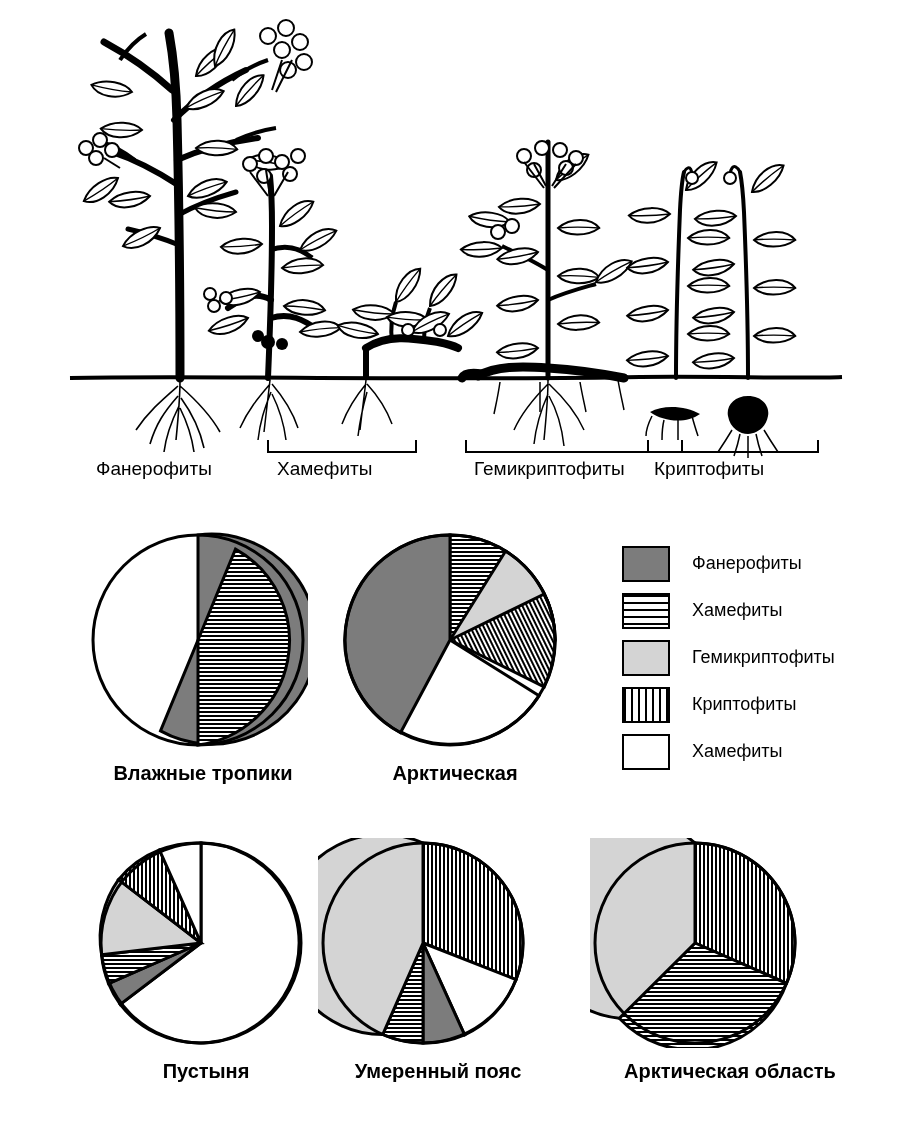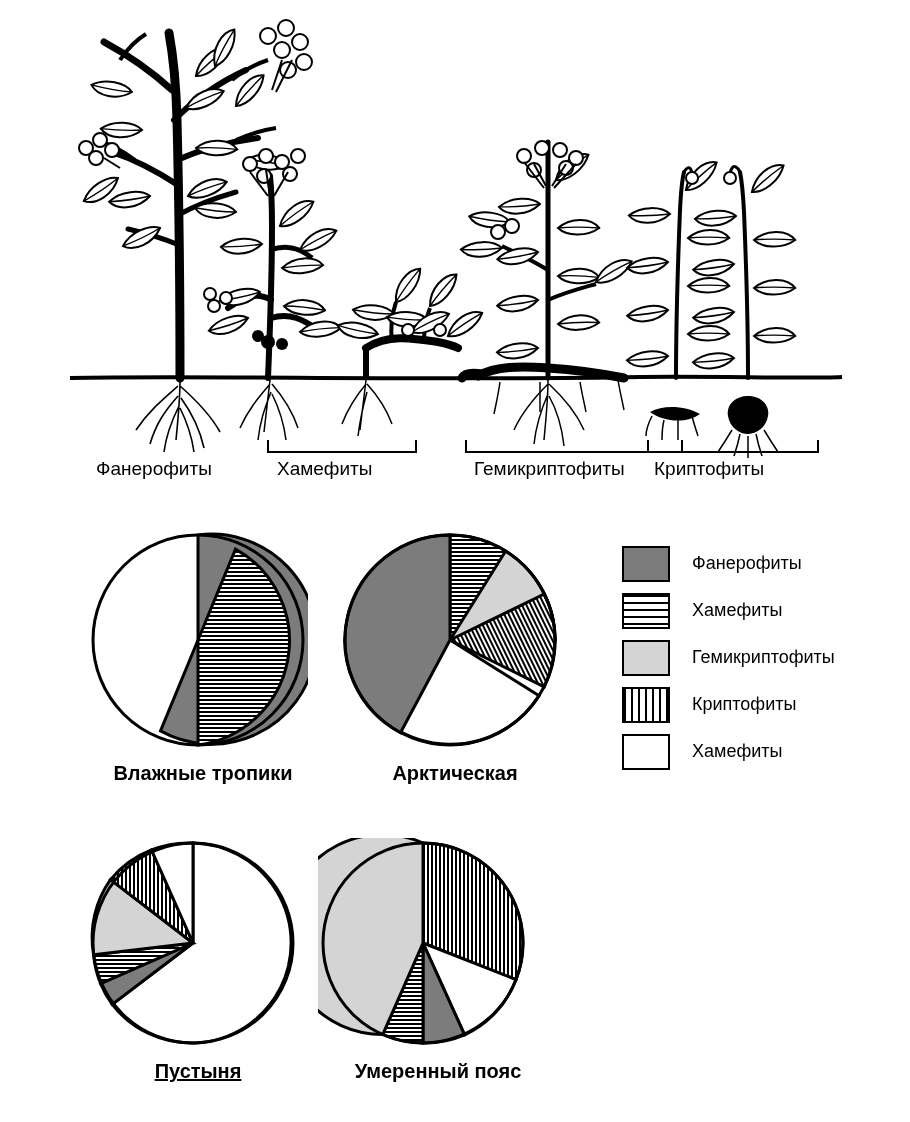--- a/index.html
+++ b/index.html
@@ -375,21 +375,21 @@
 
         <path d="M110,110 L60.5,202.7 A105,105 0 0 1 110,5 Z" fill="#7c7c7c" stroke="#000" stroke-width="3"></path>
         <circle cx="110" cy="110" r="105" fill="none" stroke="#000" stroke-width="3"></circle>
       </svg>
       <div class="pie-caption">Арктическая</div>
     </div>
   </div>
 
   <div class="pie-row" style="top:838px;left:0;height:270px;">
 
-    <div class="pie-block" style="left:88px;top:0;width:220px;text-decoration:underline;">
+    <div class="pie-block" style="left:96px;top:0;width:220px;">
       <svg width="210" height="210" viewBox="0 0 210 210">
         <defs>
           <pattern id="hatchH3" width="8" height="8" patternUnits="userSpaceOnUse">
             <rect width="8" height="8" fill="#fff"></rect>
             <path d="M0,2 H8 M0,6 H8" stroke="#000" stroke-width="2"></path>
           </pattern>
           <pattern id="hatchV3" width="8" height="8" patternUnits="userSpaceOnUse">
             <rect width="8" height="8" fill="#fff"></rect>
             <path d="M2,0 V8 M6,0 V8" stroke="#000" stroke-width="2"></path>
           </pattern>
@@ -431,15 +431,37 @@
         <path d="M105,105 L146.6,196.9 A100,100 0 0 1 105,205 Z" fill="#7c7c7c" stroke="#000" stroke-width="3"></path>
 
         <path d="M105,105 L105,205 A100,100 0 0 1 64.7,196.5 Z" fill="url(#hatchH4)" stroke="#000" stroke-width="3"></path>
 
         <path d="M105,105 L64.7,196.5 A100,100 0 1 1 105,5 Z" fill="#d4d4d4" stroke="#000" stroke-width="3"></path>
         <circle cx="105" cy="105" r="100" fill="none" stroke="#000" stroke-width="3"></circle>
       </svg>
       <div class="pie-caption">Умеренный пояс</div>
     </div>
 
+    <div class="pie-block" style="left:590px;top:0;width:280px;">
+      <svg width="210" height="210" viewBox="0 0 210 210">
+        <defs>
+          <pattern id="hatchH5" width="8" height="8" patternUnits="userSpaceOnUse">
+            <rect width="8" height="8" fill="#fff"></rect>
+            <path d="M0,2 H8 M0,6 H8" stroke="#000" stroke-width="2"></path>
+          </pattern>
+          <pattern id="hatchV5" width="8" height="8" patternUnits="userSpaceOnUse">
+            <rect width="8" height="8" fill="#fff"></rect>
+            <path d="M2,0 V8 M6,0 V8" stroke="#000" stroke-width="2"></path>
+          </pattern>
+        </defs>
+
+        <path d="M105,105 L105,5 A100,100 0 0 1 196.5,145.3 Z" fill="url(#hatchV5)" stroke="#000" stroke-width="3"></path>
+
+        <path d="M105,105 L196.5,145.3 A100,100 0 0 1 29.3,180.2 Z" fill="url(#hatchH5)" stroke="#000" stroke-width="3"></path>
+
+        <path d="M105,105 L29.3,180.2 A100,100 0 1 1 105,5 Z" fill="#d4d4d4" stroke="#000" stroke-width="3"></path>
+        <circle cx="105" cy="105" r="100" fill="none" stroke="#000" stroke-width="3"></circle>
+      </svg>
+      <div class="pie-caption">Арктическая область</div>
+    </div>
   </div>
 
 </div>
 
 </body></html>

